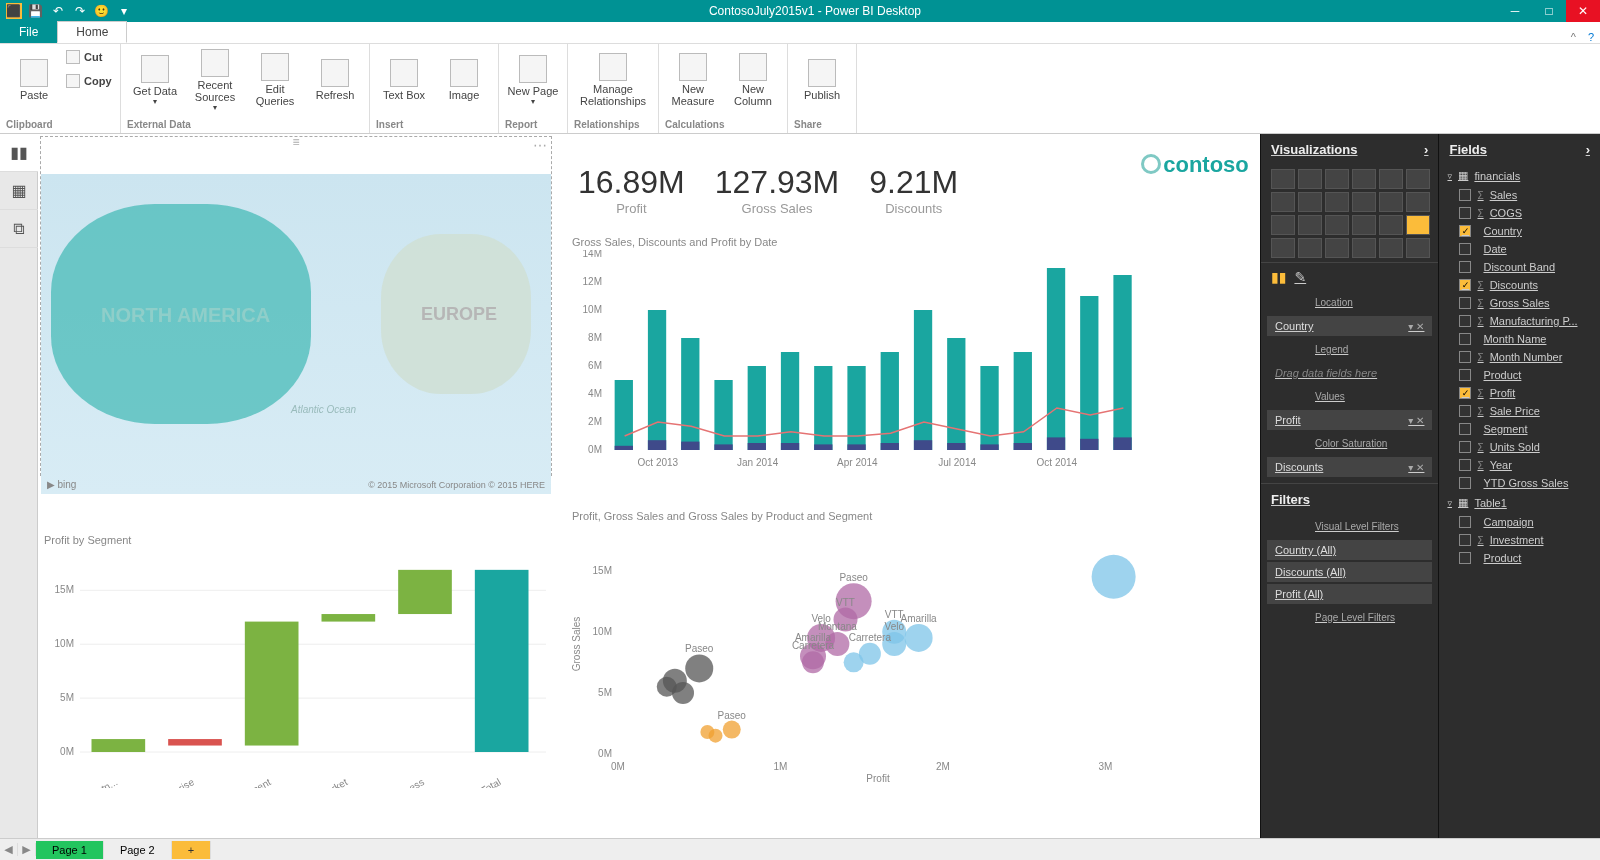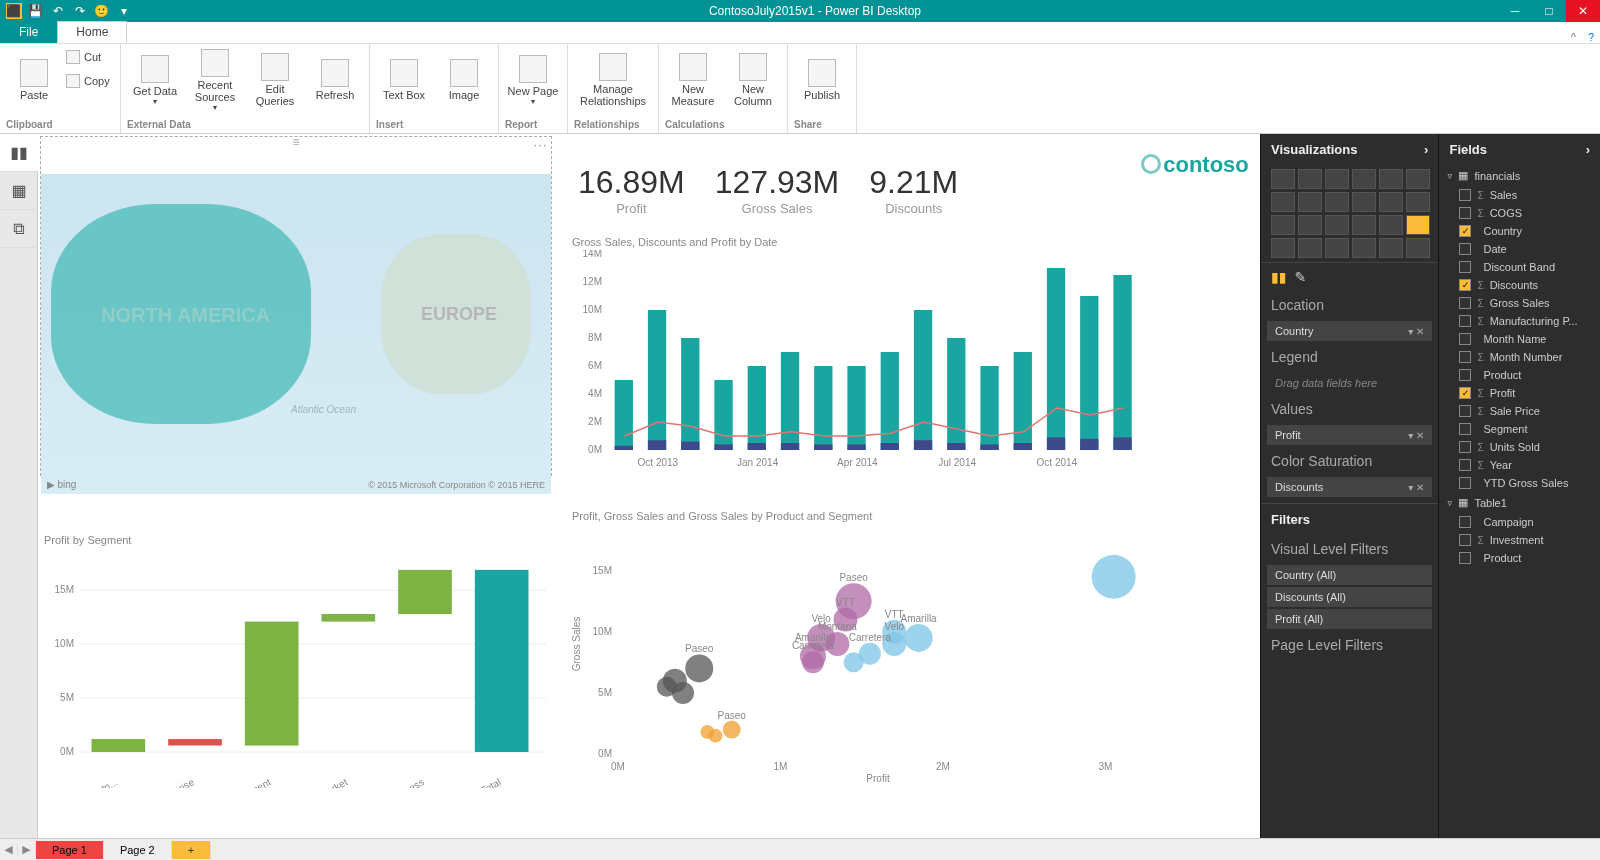--- a/index.html
+++ b/index.html
@@ -15,61 +15,61 @@
 .tabs .tab { padding: 3px 18px; font-size: 12px; color: #444; border: 1px solid transparent; cursor: pointer; }
 .tabs .tab.file { background: #009294; color: #fff; }
 .tabs .tab.active { border: 1px solid #ccc; border-bottom: 1px solid #fff; background: #fff; }
 .tabs .spacer { flex: 1; }
 .tabs .collapse { padding: 0 6px; color: #777; font-size: 11px; }
 .ribbon { height: 90px; background: #fff; border-bottom: 1px solid #ccc; display: flex; }
 .rgroup { border-right: 1px solid #ddd; padding: 2px 6px; display: flex; flex-direction: column; justify-content: space-between; }
 .rgroup .btns { display: flex; gap: 4px; }
 .rbtn { display: flex; flex-direction: column; align-items: center; justify-content: center; width: 56px; height: 68px; font-size: 11px; color: #444; text-align: center; cursor: pointer; }
 .rbtn .ico { width: 28px; height: 28px; border: 1px solid #bbb; background: #f5f5f5; margin-bottom: 2px; }
-.rbtn.small { width: 48px; height: 22px; flex-direction: row; gap: 4px; justify-content: flex-start; }
+.rbtn.small { width: 48px; height: 22px; flex-direction: row; gap: 4px; justify-content: flex-start; font-weight: bold; }
 .rbtn.small .ico { width: 14px; height: 14px; margin: 0; }
 .glabel { font-size: 10px; color: #888; text-align: left; padding-bottom: 1px; font-weight: bold; }
 .main { display: flex; height: 704px; }
 .leftrail { width: 38px; background: #e8e8e8; border-right: 1px solid #ccc; }
 .leftrail div { width: 38px; height: 38px; display: flex; align-items: center; justify-content: center; color: #555; border-bottom: 1px solid #ddd; font-size: 16px; }
 .leftrail div.active { background: #fff; }
 .canvas { flex: 1; background: #fff; position: relative; padding: 8px; overflow: hidden; }
 .tile { position: absolute; background: #fff; }
 .tile .ttitle { font-size: 11px; color: #888; padding: 2px 4px; }
 .tile.sel { border: 1px dashed #aaa; }
 .map { width: 100%; height: calc(100% - 18px); background: linear-gradient(#cce5f0,#d8ecf5); position: relative; margin-top: 37px; }
 .map .land { position: absolute; background: #3fb8b3; opacity: 0.7; border-radius: 40%; }
 .cards { display: flex; gap: 30px; }
 .card { text-align: center; }
 .card .val { font-size: 32px; font-weight: 300; color: #333; }
 .card .lbl { font-size: 13px; color: #999; }
 .logo { font-size: 22px; color: #1aa6a0; font-weight: 600; }
 .logo .ring { display:inline-block; width:20px; height:20px; border:3px solid #7fc9c4; border-radius:50%; vertical-align:-2px; margin-right:2px;}
 .rightpanes { width: 340px; background: #2d2d2d; display: flex; }
-.pane { flex: 1; border-left: 1px solid #111; color: #ccc; font-size: 12px; overflow: hidden; }
+.pane { flex: 1; border-left: 1px solid #111; color: #ccc; font-size: 12px; overflow: hidden; text-decoration: underline; }
 .pane .phead { padding: 8px 10px; font-size: 13px; font-weight: 600; color: #eee; display:flex; justify-content:space-between; align-items:center;}
 .vizgrid { display: grid; grid-template-columns: repeat(6, 24px); gap: 3px; padding: 4px 10px; }
 .vizgrid div { width: 24px; height: 20px; background: #444; border: 1px solid #555; cursor:pointer; }
 .vizgrid div.sel { background: #fbbc3a; }
 .toolrow { display:flex; gap:8px; padding:6px 10px; border-top:1px solid #444; }
 .toolrow span { font-size:14px; color:#fbbc3a;}
-.wlabel { padding: 6px 10px; font-size: 14px; color: #aaa; }
+.wlabel { padding: 6px 10px; font-size: 10px; color: #aaa; margin-left: 44px; }
 .well { margin: 2px 6px; padding: 4px 8px; background: #444; font-size: 11px; color: #ddd; display:flex; justify-content:space-between; align-items:center; }
 .well .x { color:#aaa; font-size:10px;}
 .well.empty { background: transparent; color: #888; font-style: italic; }
 .fhead { padding: 4px 8px; font-size: 11px; color: #ccc; display:flex; align-items:center; gap:6px;}
 .fhead .tri{ font-size:9px;}
 .fitem { padding: 3px 8px 3px 20px; font-size: 11px; color: #ccc; display:flex; align-items:center; gap:6px;}
 .fitem .cb { width:12px; height:12px; border:1px solid #888; background:#333; display:inline-flex; align-items:center; justify-content:center; font-size:9px;}
 .fitem .cb.chk { background:#fbbc3a; color:#000;}
 .fitem .sig{ color:#888; font-size:10px;}
 .pagebar { height: 22px; background: #eee; border-top: 1px solid #ccc; display: flex; align-items: center; font-size: 11px; }
 .pagebar .nav { width: 18px; text-align: center; color: #888; border-right:1px solid #ddd; cursor:pointer;}
 .pagebar .ptab { padding: 3px 16px; border-right: 1px solid #ddd; cursor:pointer; }
-.pagebar .ptab.active { background: #ef4444; }
+.pagebar .ptab.active { background: #22c55e; }
 .pagebar .add { background: #fbbc3a; color: #333; }
 svg text { font-size:10px; fill:#888;}
 </style>
 </head>
 <body>
 
 <div class="titlebar">
   <div class="qat">
     <span style="background:#fbbc3a;">⬛</span>
     <span>💾</span>

